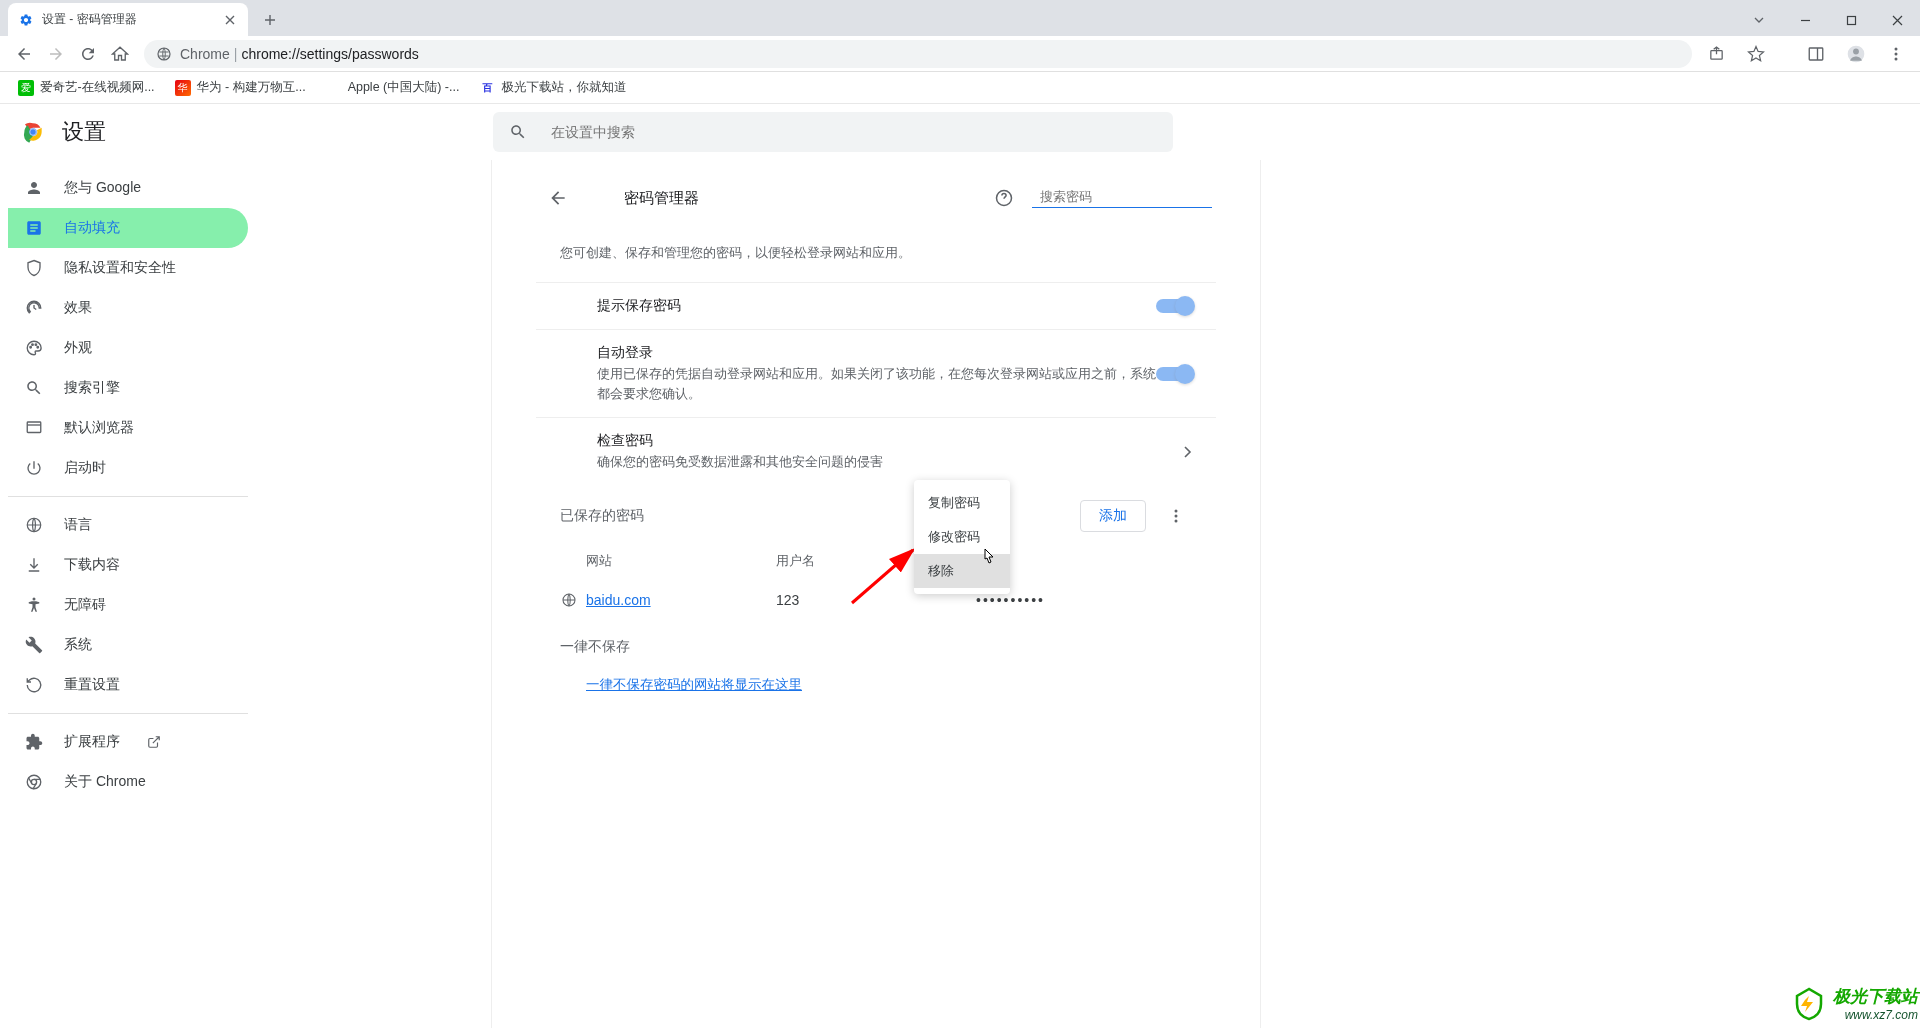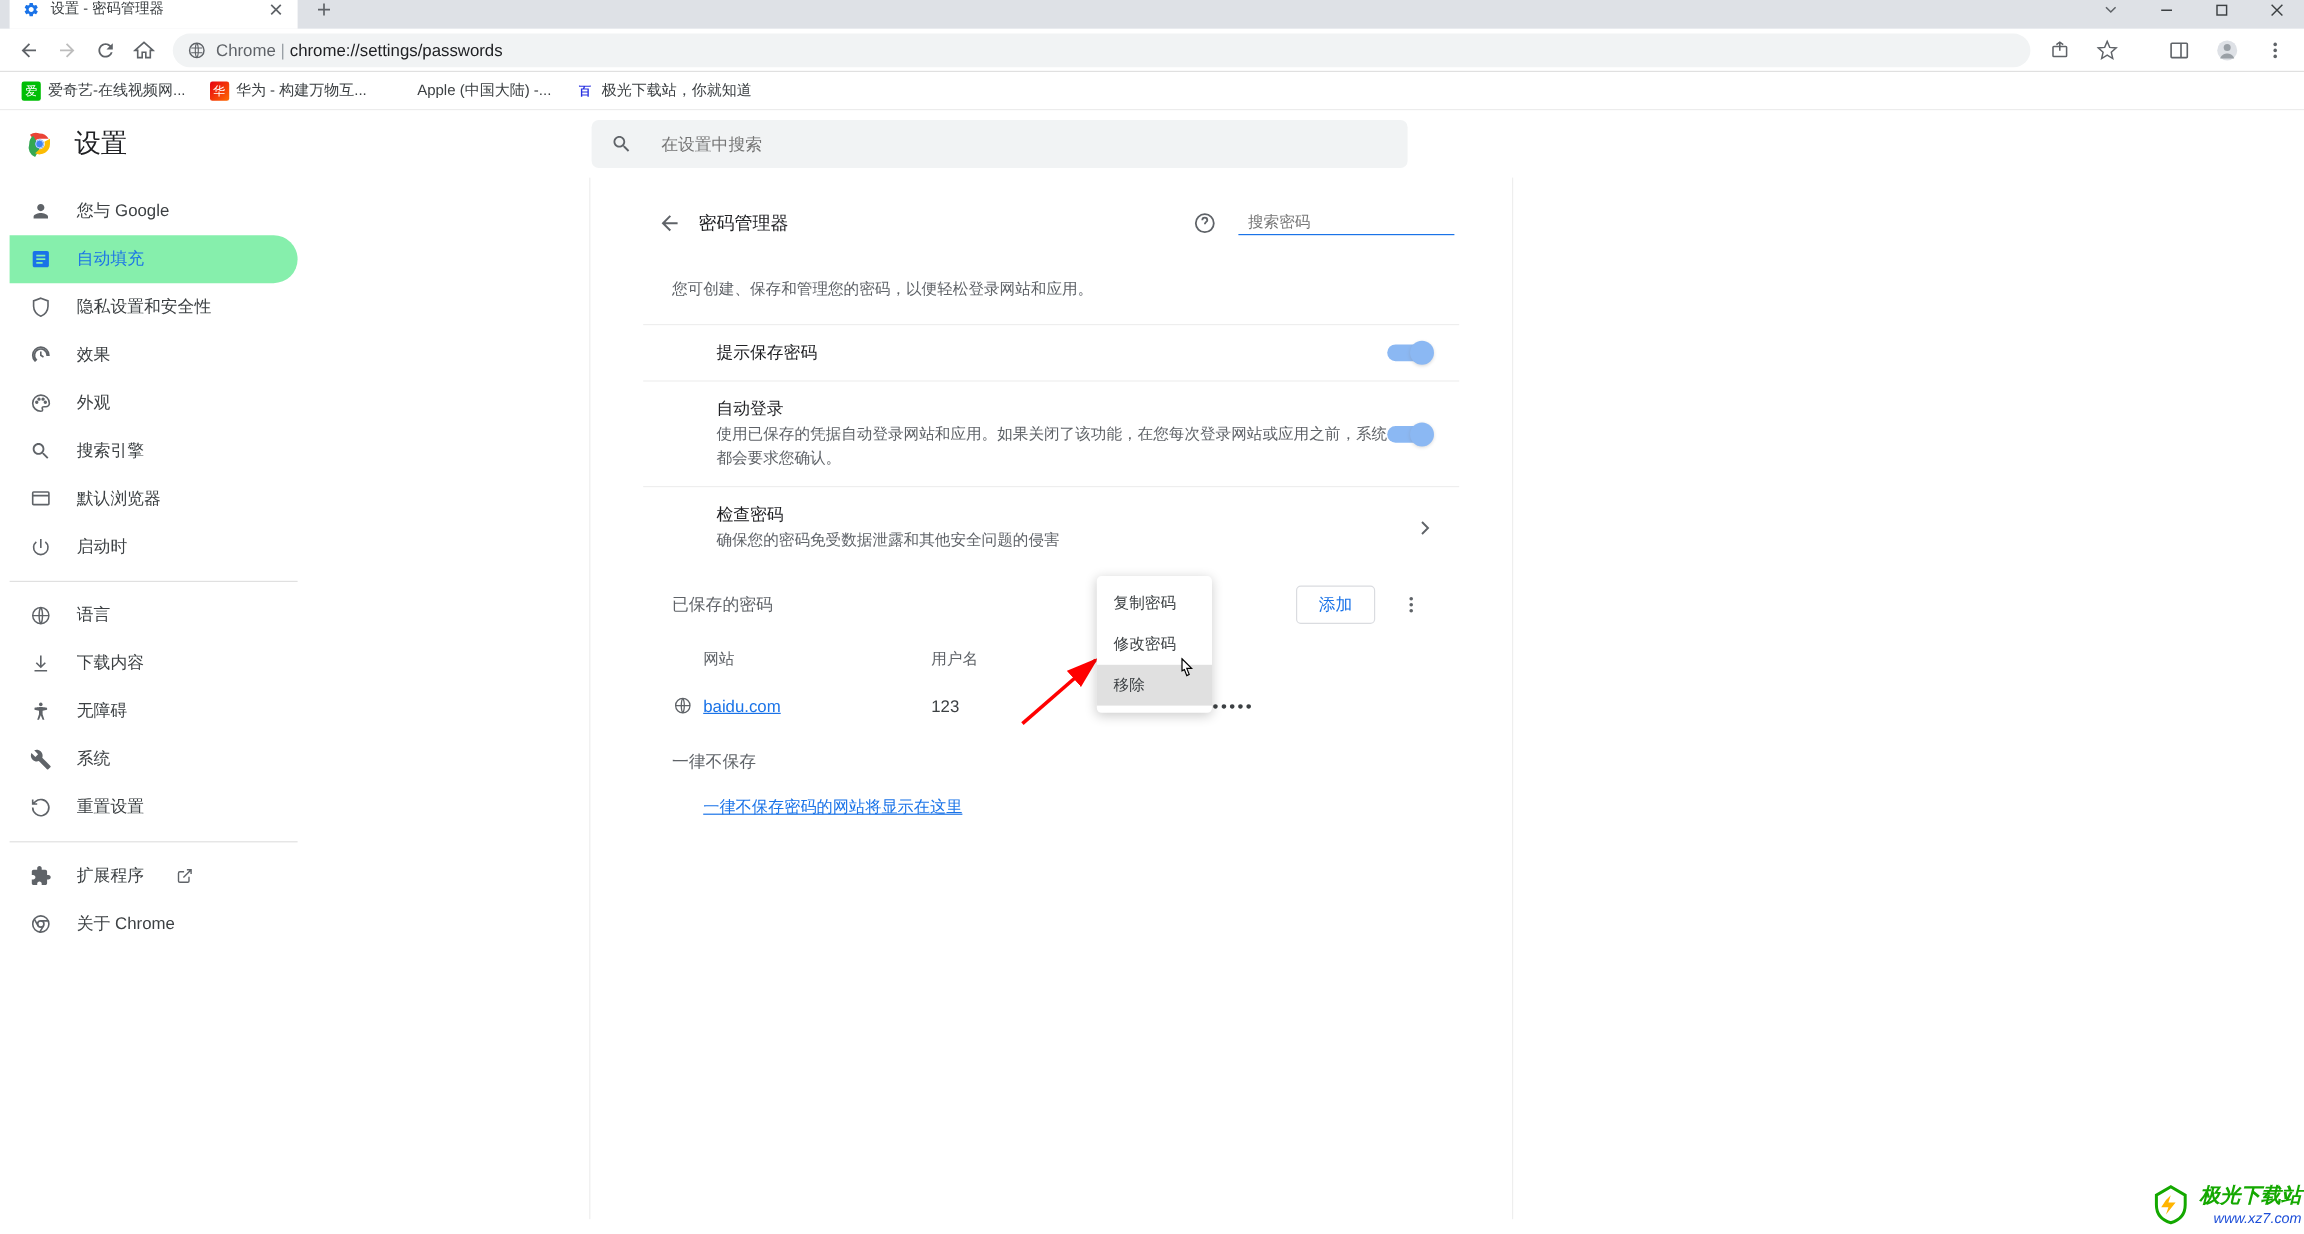--- a/index.html
+++ b/index.html
@@ -1,19 +1,19 @@
 <!DOCTYPE html>
 <html><head>
 <meta charset="utf-8">
 <style>
 * { margin: 0; padding: 0; box-sizing: border-box; font-family: "Microsoft YaHei", Arial, sans-serif; }
 body { background: #fff; width: 1920px; height: 1028px; overflow: hidden; position: relative; }
 
 
-.browser-top { background: #dee1e6; height: 24px; display: flex; align-items: flex-end; justify-content: space-between; }
+.browser-top { background: #dee1e6; height: 36px; display: flex; align-items: flex-end; justify-content: space-between; }
 .tab { background: #fff; height: 33px; width: 240px; border-radius: 8px 8px 0 0; margin-left: 8px; display: flex; align-items: center; padding: 0 10px; font-size: 12px; color: #3c4043; }
 .tab-icon { width: 16px; height: 16px; margin-right: 8px; display: flex; align-items: center; justify-content: center; }
 .tab-title { flex: 1; white-space: nowrap; overflow: hidden; text-overflow: ellipsis; }
 .tab-close { width: 16px; height: 16px; display: flex; align-items: center; justify-content: center; color: #5f6368; cursor: pointer; }
 .new-tab-btn { width: 28px; height: 28px; display: flex; align-items: center; justify-content: center; color: #5f6368; margin-left: 8px; margin-bottom: 2px; cursor: pointer; }
 .window-controls { margin-left: auto; display: flex; }
 .win-btn { width: 46px; height: 32px; display: flex; align-items: center; justify-content: center; color: #5f6368; }
 
 
 .addr-row { height: 36px; background: #fff; display: flex; align-items: center; padding: 0 8px; border-bottom: 1px solid #e0e0e0; }
@@ -45,21 +45,21 @@
 .sb-item.active .sb-icon { color: #1a73e8; }
 .sb-icon { width: 20px; height: 20px; display: flex; align-items: center; justify-content: center; color: #5f6368; }
 .sb-divider { height: 1px; background: #e0e0e0; margin: 8px 0; }
 .sb-item .ext-icon { margin-left: 6px; width: 16px; height: 16px; display: flex; align-items: center; justify-content: center; color: #5f6368; }
 
 
 .content-wrap { flex: 1; display: flex; justify-content: center; border-left: 1px solid #eee; border-right: 1px solid #eee; max-width: 770px; margin-left: 235px;}
 .content { width: 680px; padding: 20px 0;}
 .content-header { display: flex; align-items: center; margin-bottom: 28px; padding: 0 4px;}
 .back-btn { width: 36px; height: 36px; display: flex; align-items: center; justify-content: center; color: #5f6368; border-radius: 50%; margin-right: 6px;}
-.content-title { font-size: 15px; color: #202124; flex: 1; }
+.content-title { font-size: 15px; color: #202124; flex: 1; margin-left: 42px; }
 .help-btn { width: 36px; height: 36px; display: flex; align-items: center; justify-content: center; color: #5f6368; border-radius: 50%; margin-right: 10px;}
 .pwd-search { display: flex; align-items: center; border-bottom: 1px solid #1a73e8; width: 180px; padding-bottom: 2px;}
 .pwd-search input { border: none; outline: none; font-size: 13px; flex: 1; margin-left: 8px;}
 
 .content-desc { font-size: 13px; color: #5f6368; padding: 0 24px; margin-bottom: 20px; }
 
 .setting-row { display: flex; align-items: center; padding: 14px 24px; border-top: 1px solid #eee; }
 .setting-text { flex: 1; margin-left: 37px; }
 .setting-label { font-size: 14px; color: #202124; }
 .setting-sub { font-size: 13px; color: #5f6368; margin-top: 2px; line-height: 1.5; }
@@ -95,21 +95,21 @@
 
 .cursor-pointer { position: absolute; left: 979px; top: 548px; z-index: 101; }
 
 
 .red-arrow { position: absolute; left: 849px; top: 538px; z-index: 99; pointer-events: none; }
 
 
 .watermark { position: absolute; right: 2px; bottom: 6px; display: flex; align-items: center; gap: 6px; }
 .wm-text { text-align: right; }
 .wm-line1 { font-size: 17px; color: #14a800; font-weight: bold; font-style: italic;}
-.wm-line2 { font-size: 12px; color: #1d4ed8; font-style: italic;}
+.wm-line2 { font-size: 12px; color: #14532d; font-style: italic;}
 .wm-icon { width: 36px; height: 36px;}
 
 svg { display: block; }
 </style>
 </head>
 <body>
 
 <div class="browser-top">
   <div class="tab">
     <span class="tab-icon">

